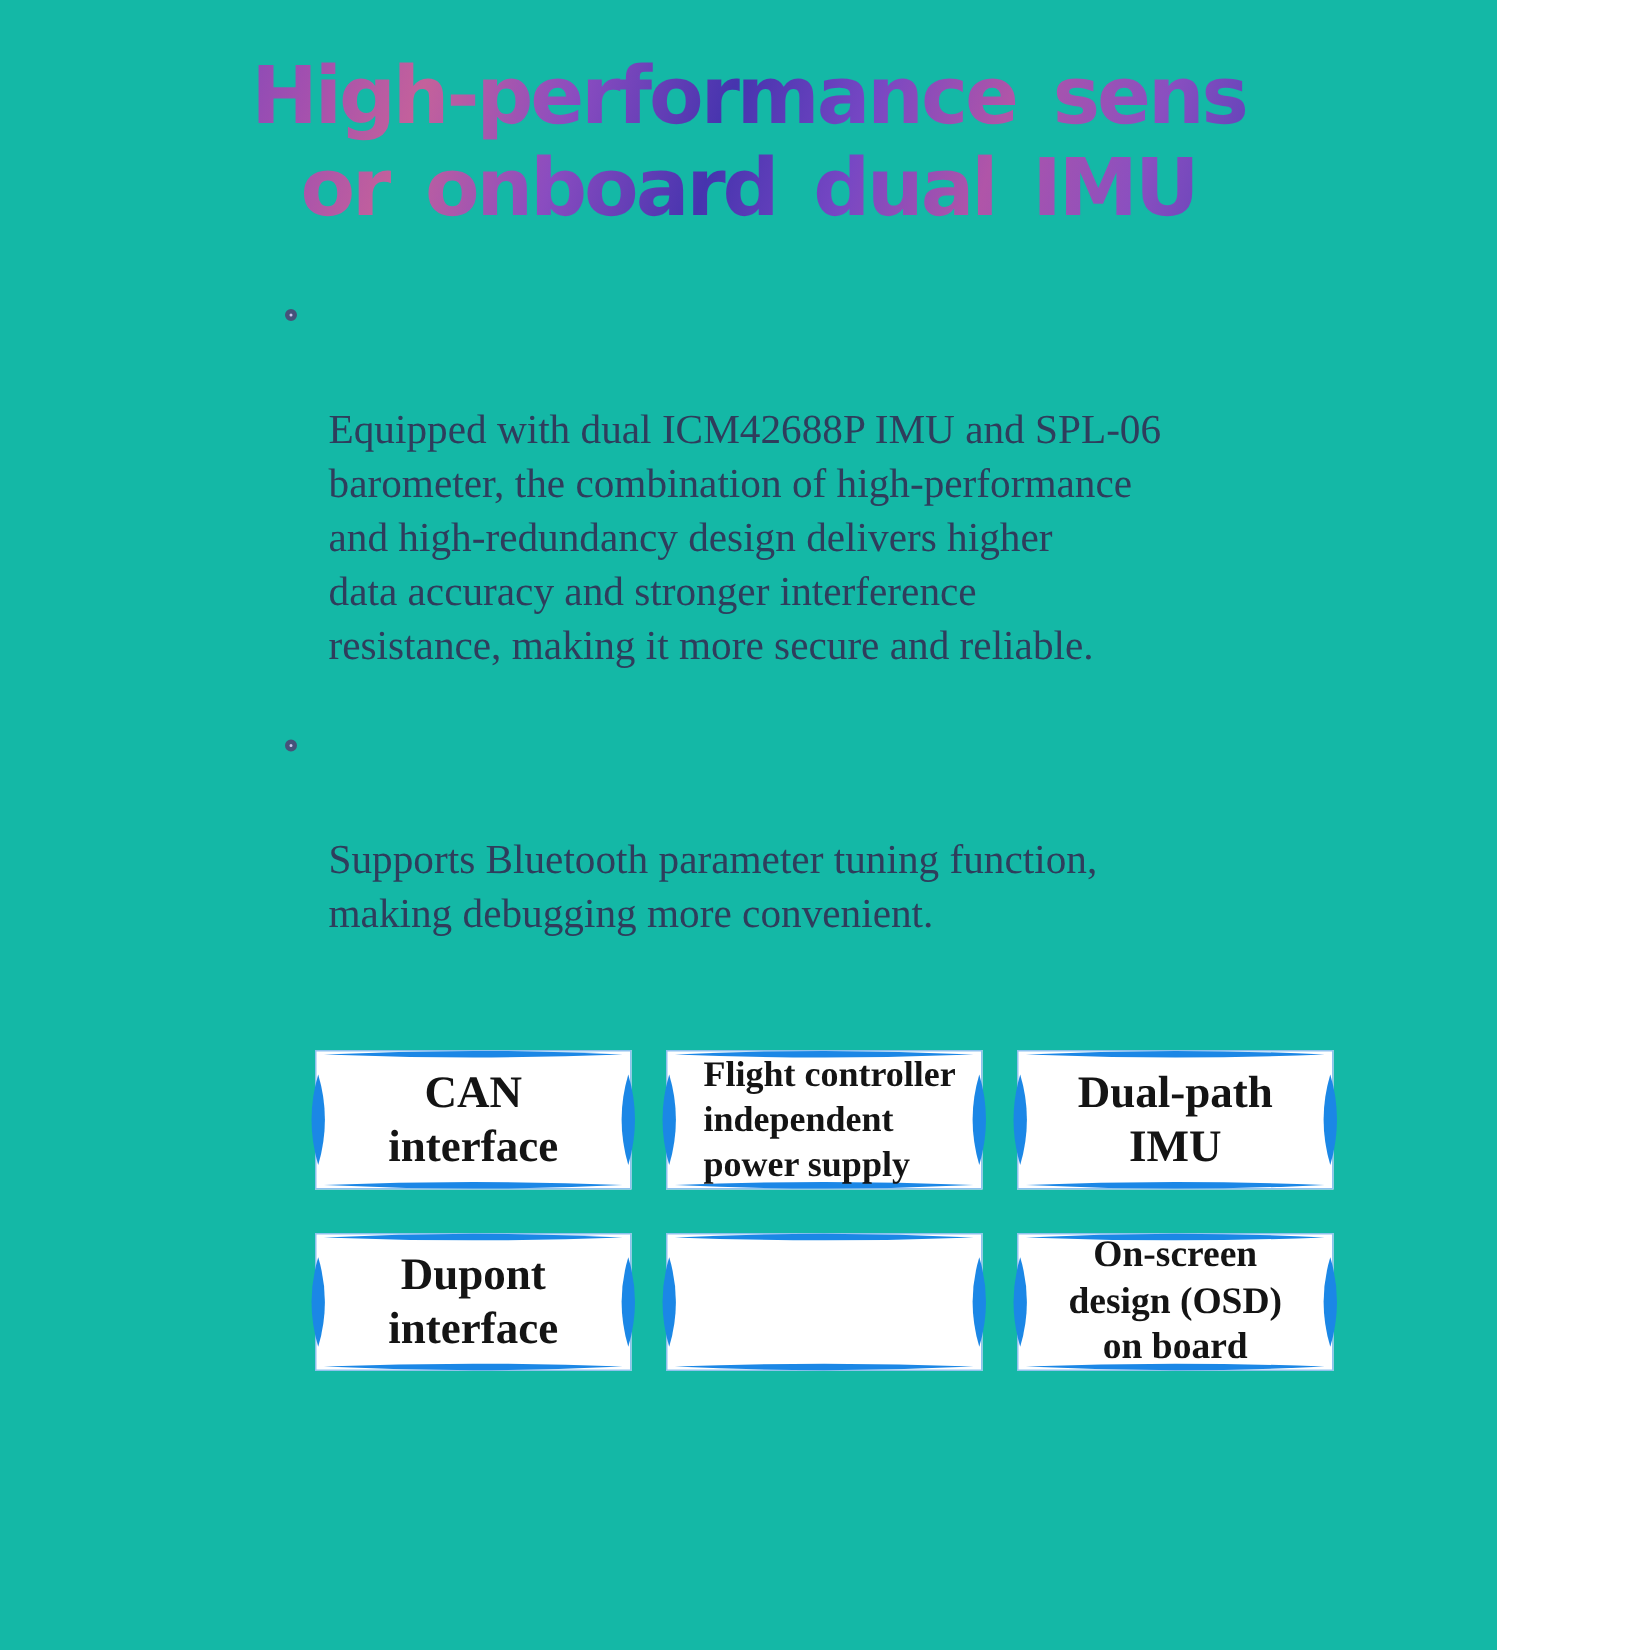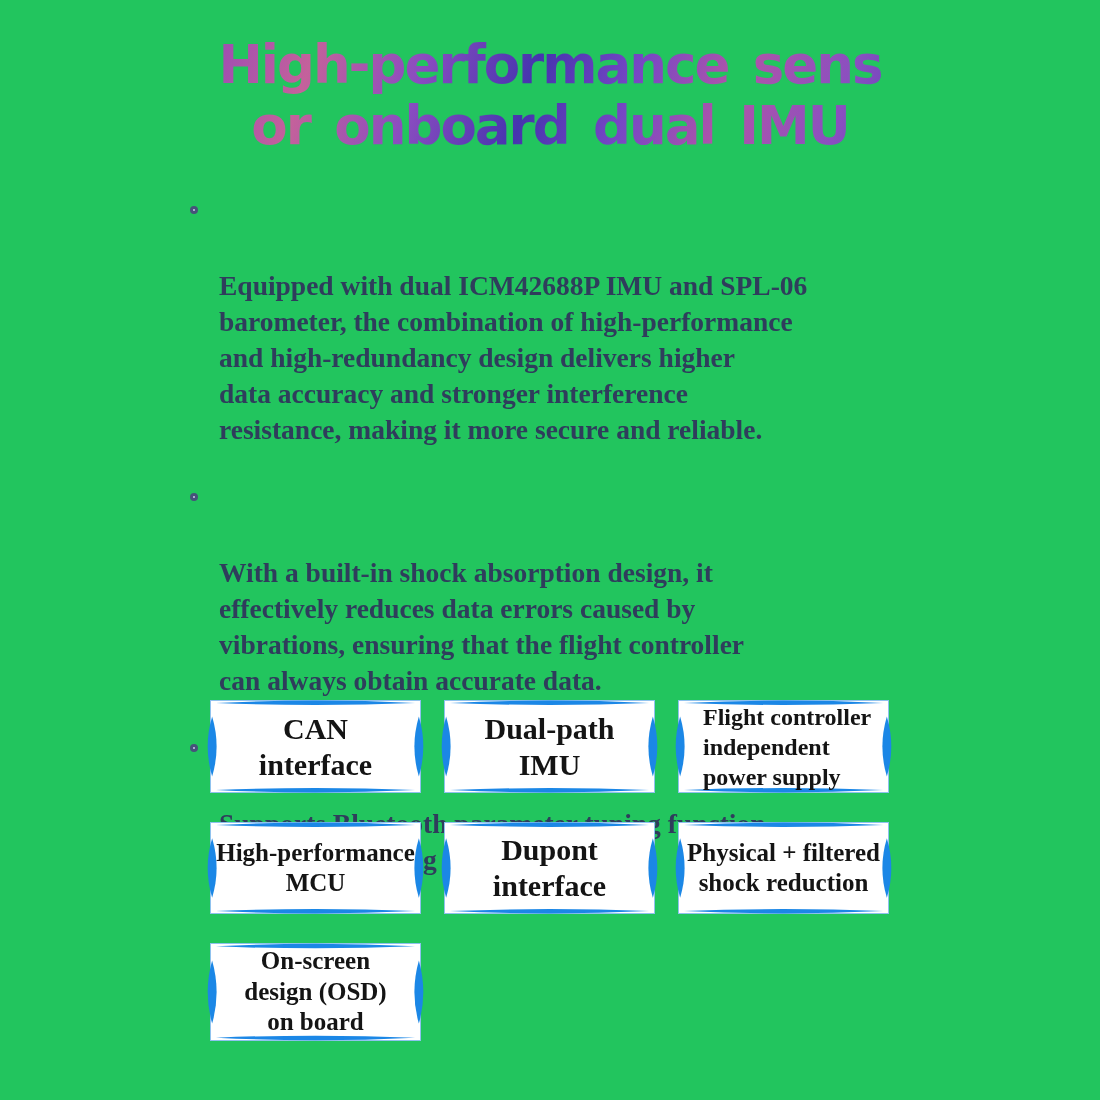--- a/index.html
+++ b/index.html
@@ -1,21 +1,21 @@
 <!DOCTYPE html>
 <html><head>
 <meta charset="utf-8">
 <style>
   * { margin: 0; padding: 0; box-sizing: border-box; }
   html, body { background: #ffffff; }
   .page {
     position: relative;
-    width: 1100px;
+    width: 998px;
     height: 1100px;
-    background: #22c55e;
+    background: #14b8a6;
     overflow: hidden;
     font-family: "Liberation Serif", serif;
   }
 
   
   .title {
     position: absolute;
     top: 34px;
     left: 0;
     width: 100%;
@@ -43,21 +43,21 @@
     left: 190px;
     top: 196px;
     width: 726px;
     list-style: none;
   }
   .bullet {
     position: relative;
     padding-left: 29px;
     margin-bottom: 35px;
     font-family: "Liberation Serif", serif;
-    font-weight: 700;
+    font-weight: 400;
     font-size: 27.5px;
     line-height: 36px;
     color: #2f3d5c;
     white-space: pre-line;
   }
   .bullet-ring {
     position: absolute;
     left: 0;
     top: 10px;
     width: 8px;
@@ -123,101 +123,82 @@
     <li class="bullet">
       <span class="bullet-ring"></span>
       <span>Equipped with dual ICM42688P IMU and SPL-06
 barometer, the combination of high-performance
 and high-redundancy design delivers higher
 data accuracy and stronger interference
 resistance, making it more secure and reliable.</span>
     </li>
     <li class="bullet">
       <span class="bullet-ring"></span>
-      <span>With a built-in shock absorption design, it
-effectively reduces data errors caused by
-vibrations, ensuring that the flight controller
-can always obtain accurate data.</span>
-    </li>
-    <li class="bullet">
-      <span class="bullet-ring"></span>
       <span>Supports Bluetooth parameter tuning function,
 making debugging more convenient.</span>
     </li>
   </ul>
 
   <div class="grid">
 
     <div class="feature-box fs-lg">
       <svg class="deco" viewBox="0 0 221 102" preserveAspectRatio="none" aria-hidden="true">
         <path d="M 10 6.2 Q 110.5 1.2, 211 6.2 Q 110.5 10.2, 10 6.2 Z" fill="#1b87e6"></path>
         <path d="M 10 95.8 Q 110.5 91.8, 211 95.8 Q 110.5 100.8, 10 95.8 Z" fill="#1b87e6"></path>
         <path d="M 6.2 20 Q -2.8 51, 6.2 82 Q 15.2 51, 6.2 20 Z" fill="#1b87e6"></path>
         <path d="M 214.8 20 Q 205.8 51, 214.8 82 Q 223.8 51, 214.8 20 Z" fill="#1b87e6"></path>
       </svg>
       <span class="label">CAN
 interface</span>
     </div>
 
-    <div class="feature-box fs-lg">
-      <svg class="deco" viewBox="0 0 221 102" preserveAspectRatio="none" aria-hidden="true">
-        <path d="M 10 6.2 Q 110.5 1.2, 211 6.2 Q 110.5 10.2, 10 6.2 Z" fill="#1b87e6"></path>
-        <path d="M 10 95.8 Q 110.5 91.8, 211 95.8 Q 110.5 100.8, 10 95.8 Z" fill="#1b87e6"></path>
-        <path d="M 6.2 20 Q -2.8 51, 6.2 82 Q 15.2 51, 6.2 20 Z" fill="#1b87e6"></path>
-        <path d="M 214.8 20 Q 205.8 51, 214.8 82 Q 223.8 51, 214.8 20 Z" fill="#1b87e6"></path>
-      </svg>
-      <span class="label">Dual-path
-IMU</span>
-    </div>
-
     <div class="feature-box fs-xs align-left">
       <svg class="deco" viewBox="0 0 221 102" preserveAspectRatio="none" aria-hidden="true">
         <path d="M 10 6.2 Q 110.5 1.2, 211 6.2 Q 110.5 10.2, 10 6.2 Z" fill="#1b87e6"></path>
         <path d="M 10 95.8 Q 110.5 91.8, 211 95.8 Q 110.5 100.8, 10 95.8 Z" fill="#1b87e6"></path>
         <path d="M 6.2 20 Q -2.8 51, 6.2 82 Q 15.2 51, 6.2 20 Z" fill="#1b87e6"></path>
         <path d="M 214.8 20 Q 205.8 51, 214.8 82 Q 223.8 51, 214.8 20 Z" fill="#1b87e6"></path>
       </svg>
       <span class="label">Flight controller
 independent
 power supply</span>
     </div>
 
-
-    <div class="feature-box fs-sm">
-      <svg class="deco" viewBox="0 0 221 102" preserveAspectRatio="none" aria-hidden="true">
-        <path d="M 10 6.2 Q 110.5 1.2, 211 6.2 Q 110.5 10.2, 10 6.2 Z" fill="#1b87e6"></path>
-        <path d="M 10 95.8 Q 110.5 91.8, 211 95.8 Q 110.5 100.8, 10 95.8 Z" fill="#1b87e6"></path>
-        <path d="M 6.2 20 Q -2.8 51, 6.2 82 Q 15.2 51, 6.2 20 Z" fill="#1b87e6"></path>
-        <path d="M 214.8 20 Q 205.8 51, 214.8 82 Q 223.8 51, 214.8 20 Z" fill="#1b87e6"></path>
-      </svg>
-      <span class="label">High-performance
-MCU</span>
-    </div>
+    <div class="feature-box fs-lg">
+      <svg class="deco" viewBox="0 0 221 102" preserveAspectRatio="none" aria-hidden="true">
+        <path d="M 10 6.2 Q 110.5 1.2, 211 6.2 Q 110.5 10.2, 10 6.2 Z" fill="#1b87e6"></path>
+        <path d="M 10 95.8 Q 110.5 91.8, 211 95.8 Q 110.5 100.8, 10 95.8 Z" fill="#1b87e6"></path>
+        <path d="M 6.2 20 Q -2.8 51, 6.2 82 Q 15.2 51, 6.2 20 Z" fill="#1b87e6"></path>
+        <path d="M 214.8 20 Q 205.8 51, 214.8 82 Q 223.8 51, 214.8 20 Z" fill="#1b87e6"></path>
+      </svg>
+      <span class="label">Dual-path
+IMU</span>
+    </div>
+
+
 
 
     <div class="feature-box fs-lg">
       <svg class="deco" viewBox="0 0 221 102" preserveAspectRatio="none" aria-hidden="true">
         <path d="M 10 6.2 Q 110.5 1.2, 211 6.2 Q 110.5 10.2, 10 6.2 Z" fill="#1b87e6"></path>
         <path d="M 10 95.8 Q 110.5 91.8, 211 95.8 Q 110.5 100.8, 10 95.8 Z" fill="#1b87e6"></path>
         <path d="M 6.2 20 Q -2.8 51, 6.2 82 Q 15.2 51, 6.2 20 Z" fill="#1b87e6"></path>
         <path d="M 214.8 20 Q 205.8 51, 214.8 82 Q 223.8 51, 214.8 20 Z" fill="#1b87e6"></path>
       </svg>
       <span class="label">Dupont
 interface</span>
     </div>
 
     <div class="feature-box fs-sm">
       <svg class="deco" viewBox="0 0 221 102" preserveAspectRatio="none" aria-hidden="true">
         <path d="M 10 6.2 Q 110.5 1.2, 211 6.2 Q 110.5 10.2, 10 6.2 Z" fill="#1b87e6"></path>
         <path d="M 10 95.8 Q 110.5 91.8, 211 95.8 Q 110.5 100.8, 10 95.8 Z" fill="#1b87e6"></path>
         <path d="M 6.2 20 Q -2.8 51, 6.2 82 Q 15.2 51, 6.2 20 Z" fill="#1b87e6"></path>
         <path d="M 214.8 20 Q 205.8 51, 214.8 82 Q 223.8 51, 214.8 20 Z" fill="#1b87e6"></path>
       </svg>
-      <span class="label">Physical + filtered
-shock reduction</span>
     </div>
 
     <div class="feature-box fs-sm">
       <svg class="deco" viewBox="0 0 221 102" preserveAspectRatio="none" aria-hidden="true">
         <path d="M 10 6.2 Q 110.5 1.2, 211 6.2 Q 110.5 10.2, 10 6.2 Z" fill="#1b87e6"></path>
         <path d="M 10 95.8 Q 110.5 91.8, 211 95.8 Q 110.5 100.8, 10 95.8 Z" fill="#1b87e6"></path>
         <path d="M 6.2 20 Q -2.8 51, 6.2 82 Q 15.2 51, 6.2 20 Z" fill="#1b87e6"></path>
         <path d="M 214.8 20 Q 205.8 51, 214.8 82 Q 223.8 51, 214.8 20 Z" fill="#1b87e6"></path>
       </svg>
       <span class="label">On-screen

